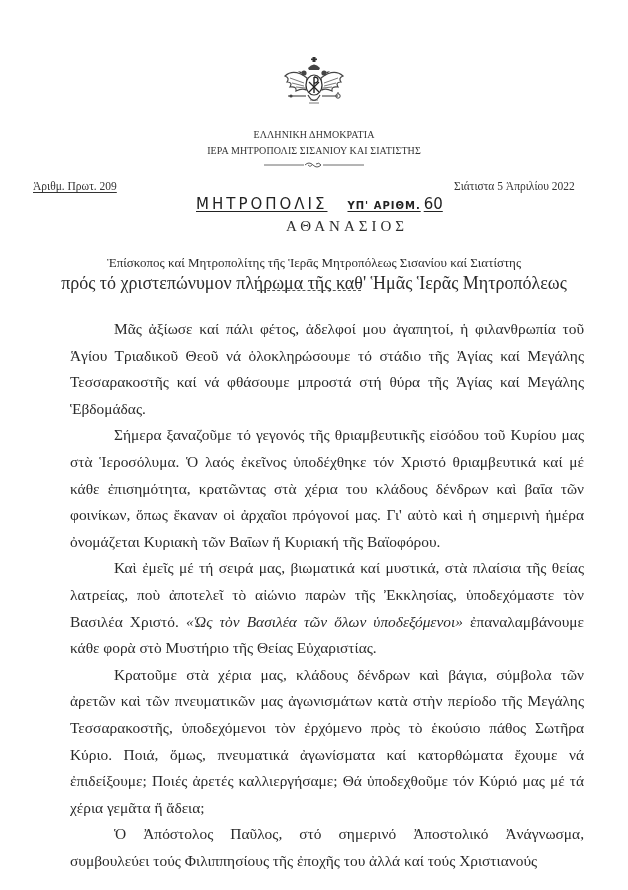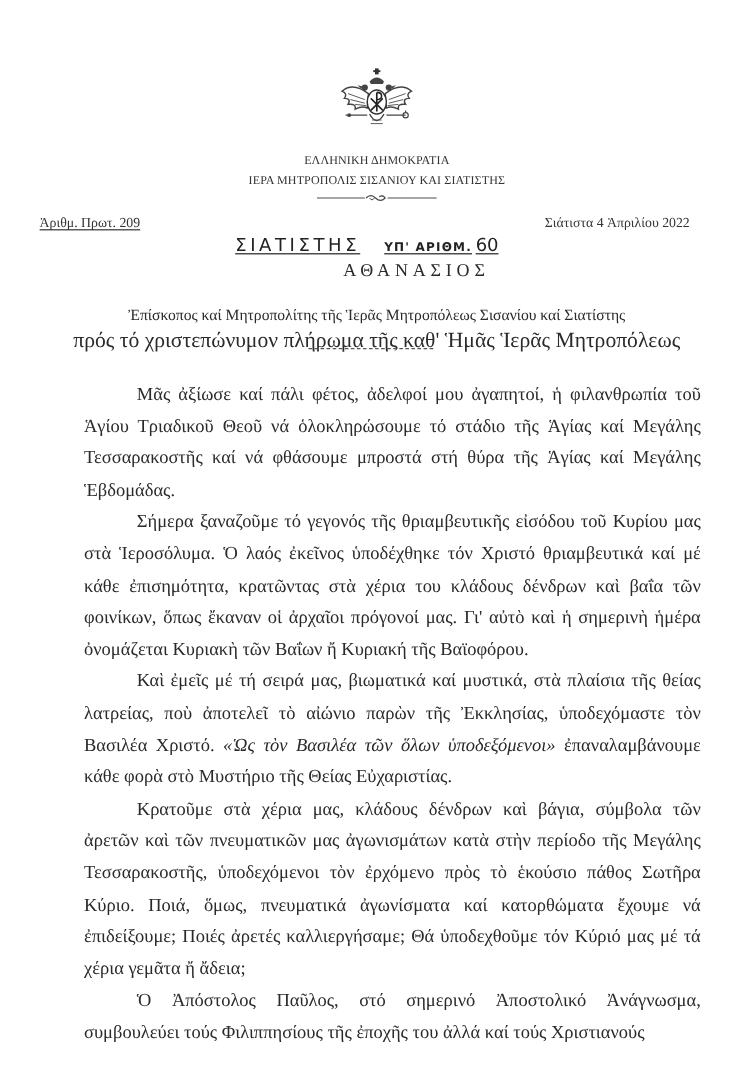--- a/index.html
+++ b/index.html
@@ -179,24 +179,24 @@
   <div class="letterhead lh2">ΙΕΡΑ ΜΗΤΡΟΠΟΛΙΣ ΣΙΣΑΝΙΟΥ ΚΑΙ ΣΙΑΤΙΣΤΗΣ</div>
 
   <svg class="ornament" viewBox="0 0 100 10">
     <line x1="0" y1="5" x2="40" y2="5" stroke="#444" stroke-width="0.8"></line>
     <path d="M41 5 Q45 1 49 5 Q53 9 57 5 Q55 2 52 4" fill="none" stroke="#444" stroke-width="0.9"></path>
     <path d="M44 5 Q46 8 48 5" fill="none" stroke="#444" stroke-width="0.8"></path>
     <line x1="59" y1="5" x2="100" y2="5" stroke="#444" stroke-width="0.8"></line>
   </svg>
 
   <div class="protocol">Ἀριθμ. Πρωτ. 209</div>
-  <div class="dateline">Σιάτιστα 4 Ἀπριλίου 2022</div>
+  <div class="dateline">Σιάτιστα 5 Ἀπριλίου 2022</div>
 
   <div class="encyclical">
-    <span class="big">ΣΙΑΤΙΣΤΗΣ</span><span class="small">ΥΠ' ΑΡΙΘΜ.</span><span class="num">60</span>
+    <span class="big">ΜΗΤΡΟΠΟΛΙΣ</span><span class="small">ΥΠ' ΑΡΙΘΜ.</span><span class="num">60</span>
   </div>
 
   <div class="center-line bishop">ΑΘΑΝΑΣΙΟΣ</div>
   <div class="center-line sub2"><span>Ἐπίσκοπος καί Μητροπολίτης τῆς Ἱερᾶς Μητροπόλεως Σισανίου καί Σιατίστης</span></div>
   <div class="center-line sub3">πρός τό χριστεπώνυμον πλήρωμα τῆς καθ' Ἡμᾶς Ἱερᾶς Μητροπόλεως</div>
   <div class="dashes"></div>
 
   <div class="body-text">
     <p>Μᾶς ἀξίωσε καί πάλι φέτος, ἀδελφοί μου ἀγαπητοί, ἡ φιλανθρωπία τοῦ Ἁγίου Τριαδικοῦ Θεοῦ νά ὁλοκληρώσουμε τό στάδιο τῆς Ἁγίας καί Μεγάλης Τεσσαρακοστῆς καί νά φθάσουμε μπροστά στή θύρα τῆς Ἁγίας καί Μεγάλης Ἑβδομάδας.</p>
     <p>Σήμερα ξαναζοῦμε τό γεγονός τῆς θριαμβευτικῆς εἰσόδου τοῦ Κυρίου μας στὰ Ἱεροσόλυμα. Ὁ λαός ἐκεῖνος ὑποδέχθηκε τόν Χριστό θριαμβευτικά καί μέ κάθε ἐπισημότητα, κρατῶντας στὰ χέρια του κλάδους δένδρων καὶ βαΐα τῶν φοινίκων, ὅπως ἔκαναν οἱ ἀρχαῖοι πρόγονοί μας. Γι' αὐτὸ καὶ ἡ σημερινὴ ἡμέρα ὀνομάζεται Κυριακὴ τῶν Βαΐων ἤ Κυριακή τῆς Βαϊοφόρου.</p>

